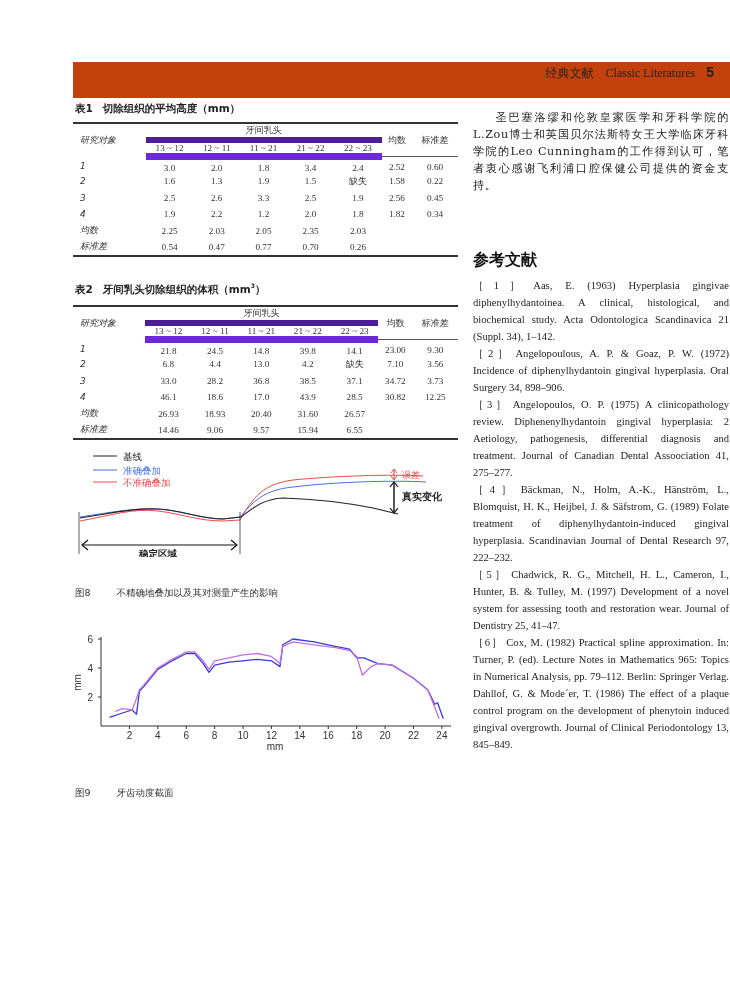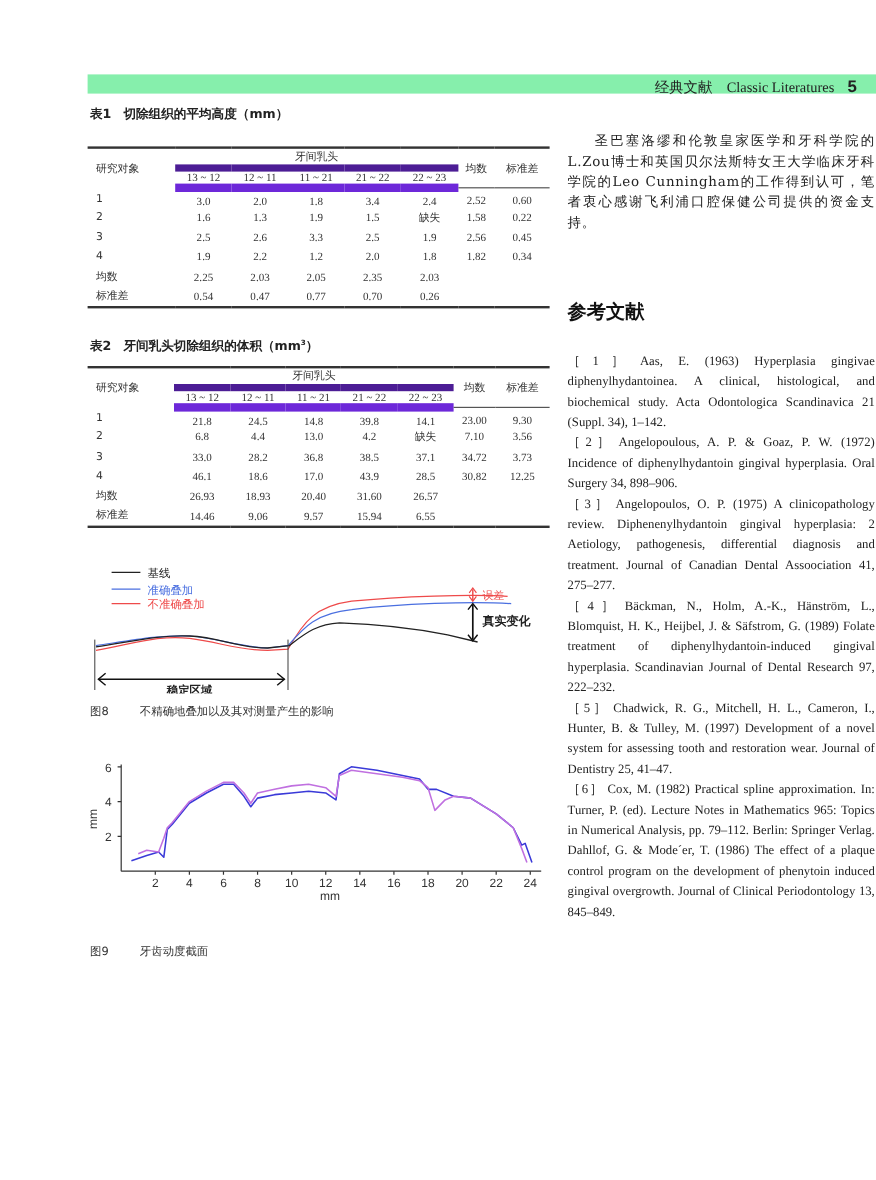--- a/index.html
+++ b/index.html
@@ -1,34 +1,34 @@
 <!DOCTYPE html>
 <html><head>
 <meta charset="utf-8">
 <style>
   * { box-sizing: border-box; margin: 0; padding: 0; }
   html, body { width: 730px; height: 983px; background: #ffffff; overflow: hidden; }
   body { position: relative; font-family: "DejaVu Serif", "Liberation Serif", serif; color: #222; }
 
-  .header-bar { position: absolute; left: 73px; top: 62px; width: 657px; height: 16px; background: #86efac; }
+  .header-bar { position: absolute; left: 73px; top: 62px; width: 657px; height: 36px; background: #c2410c; }
   .header-text { position: absolute; right: 16px; top: 2px; font-size: 12px; font-family: "Liberation Serif", serif; color: #222; white-space: nowrap; }
   .header-text .cn { margin-right: 9px; }
   .header-text .page { font-family: "Liberation Sans", sans-serif; font-weight: bold; font-size: 14px; margin-left: 8px; }
 
   .tbl-title { position: absolute; left: 75px; font-size: 10.5px; font-family: "DejaVu Sans", sans-serif; font-weight: bold; color: #222; }
   .tbl-title .num { margin-right: 10px; }
   .tbl-title sup { font-size: 6px; }
 
   table.data { position: absolute; left: 73px; width: 385px; border-collapse: collapse; font-size: 9.2px; font-family: "Liberation Serif", serif; color: #333; }
   table.data th, table.data td { font-weight: normal; text-align: center; height: 16.5px; padding: 0; }
   table.data thead tr.top th { border-top: 2px solid #333; }
   table.data tbody tr:last-child td { border-bottom: 2px solid #333; }
   table.data thead tr.sub th { border-bottom: 7px solid #6d28d9; height: 14px; }
   table.data th.grp { border-bottom: 6px solid #4c1d95; }
-  table.data td.lbl, table.data th.lbl { text-align: left; padding-left: 7px; font-family: "DejaVu Sans", sans-serif; font-size: 9px; }
+  table.data td.lbl, table.data th.lbl { text-align: left; padding-left: 7px; font-family: "DejaVu Sans", sans-serif; font-size: 9px; font-style: italic; }
   table.data th.cn, table.data td.cn { font-family: "DejaVu Sans", sans-serif; font-size: 9px; }
   table.data tbody tr:first-child td { padding-top: 3px; }
 
   .figure { position: absolute; }
   .fig-caption { position: absolute; left: 75px; font-size: 9.5px; font-family: "DejaVu Sans", sans-serif; color: #333; }
   .fig-caption .num { margin-right: 26px; }
 
   .right-col { position: absolute; left: 473px; width: 256px; }
   .sec-title { font-family: "DejaVu Sans", sans-serif; font-weight: bold; font-size: 16px; color: #111; }
   .ack-text { font-size: 11.2px; line-height: 17px; color: #222; text-indent: 2em; text-align: justify; letter-spacing: 0.6px; }
@@ -39,21 +39,21 @@
 <body>
 
 <div class="header-bar">
   <div class="header-text">
     <span class="cn">经典文献</span>
     <span>Classic Literatures</span>
     <span class="page">5</span>
   </div>
 </div>
 
-<div class="tbl-title" style="top:88px;text-align:center;">
+<div class="tbl-title" style="top:102px;text-align:center;">
   <span class="num">表1</span><span>切除组织的平均高度（mm）</span>
 </div>
 <table class="data" style="top:122px;">
   <thead>
     <tr class="top">
       <th rowspan="2" class="lbl" style="vertical-align:middle;">研究对象</th>
       <th colspan="5" class="grp cn" style="height:15px;">牙间乳头</th>
       <th rowspan="2" class="cn" style="border-bottom:1px solid #555;">均数</th>
       <th rowspan="2" class="cn" style="border-bottom:1px solid #555;">标准差</th>
     </tr>
@@ -205,21 +205,21 @@
         <td>9.06</td>
         <td>9.57</td>
         <td>15.94</td>
         <td>6.55</td>
         <td></td>
         <td></td>
       </tr>
     </tbody>
 </table>
 
-<div class="figure" style="left:73px; top:463px; width:390px; height:115px;">
+<div class="figure" style="left:73px; top:442px; width:390px; height:115px;">
   <svg width="390" height="115" viewBox="0 0 390 115">
 
     <line x1="20" y1="14" x2="44" y2="14" stroke="#222" stroke-width="1"></line>
     <text x="50" y="18" font-size="9.5" font-family="DejaVu Sans, sans-serif" fill="#222">基线</text>
     <line x1="20" y1="28" x2="44" y2="28" stroke="#4a6fe0" stroke-width="1"></line>
     <text x="50" y="32" font-size="9.5" font-family="DejaVu Sans, sans-serif" fill="#4a6fe0">准确叠加</text>
     <line x1="20" y1="40" x2="44" y2="40" stroke="#ee4a4a" stroke-width="1"></line>
     <text x="50" y="44" font-size="9.5" font-family="DejaVu Sans, sans-serif" fill="#ee4a4a">不准确叠加</text>
 
     <path d="M7,79 C40,73 60,66 85,69 C110,72 125,79 150,79 L167,78 C180,55 190,42 220,38 C260,34 320,32 350,34" fill="none" stroke="#ee4a4a" stroke-width="1"></path>
@@ -291,21 +291,21 @@
 <div class="fig-caption" style="top:787px;">
   <span class="num">图9</span><span>牙齿动度截面</span>
 </div>
 
 <div class="right-col" style="top:103px;">
   <div class="ack-text" style="margin-top:6px;">圣巴塞洛缪和伦敦皇家医学和牙科学院的L.Zou博士和英国贝尔法斯特女王大学临床牙科学院的Leo Cunningham的工作得到认可，笔者衷心感谢飞利浦口腔保健公司提供的资金支持。</div>
 </div>
 
 <div class="right-col" style="top:250px;">
   <div class="sec-title">参考文献</div>
-  <div id="reflist" style="margin-top:22px;">
+  <div id="reflist" style="margin-top:6px;">
       <div class="ref"><span class="rn">［1］</span><span>Aas, E. (1963) Hyperplasia gingivae diphenylhydantoinea. A clinical, histological, and biochemical study. Acta Odontologica Scandinavica 21 (Suppl. 34), 1–142.</span></div>
       <div class="ref"><span class="rn">［2］</span><span>Angelopoulous, A. P. &amp; Goaz, P. W. (1972) Incidence of diphenylhydantoin gingival hyperplasia. Oral Surgery 34, 898–906.</span></div>
       <div class="ref"><span class="rn">［3］</span><span>Angelopoulos, O. P. (1975) A clinicopathology review. Diphenenylhydantoin gingival hyperplasia: 2 Aetiology, pathogenesis, differential diagnosis and treatment. Journal of Canadian Dental Assoociation 41, 275–277.</span></div>
       <div class="ref"><span class="rn">［4］</span><span>Bäckman, N., Holm, A.-K., Hänström, L., Blomquist, H. K., Heijbel, J. &amp; Säfstrom, G. (1989) Folate treatment of diphenylhydantoin-induced gingival hyperplasia. Scandinavian Journal of Dental Research 97, 222–232.</span></div>
       <div class="ref"><span class="rn">［5］</span><span>Chadwick, R. G., Mitchell, H. L., Cameron, I., Hunter, B. &amp; Tulley, M. (1997) Development of a novel system for assessing tooth and restoration wear. Journal of Dentistry 25, 41–47.</span></div>
       <div class="ref"><span class="rn">［6］</span><span>Cox, M. (1982) Practical spline approximation. In: Turner, P. (ed). Lecture Notes in Mathematics 965: Topics in Numerical Analysis, pp. 79–112. Berlin: Springer Verlag. Dahllof, G. &amp; Mode´er, T. (1986) The effect of a plaque control program on the development of phenytoin induced gingival overgrowth. Journal of Clinical Periodontology 13, 845–849.</span></div>
     </div>
 </div>
 
 </body></html>

